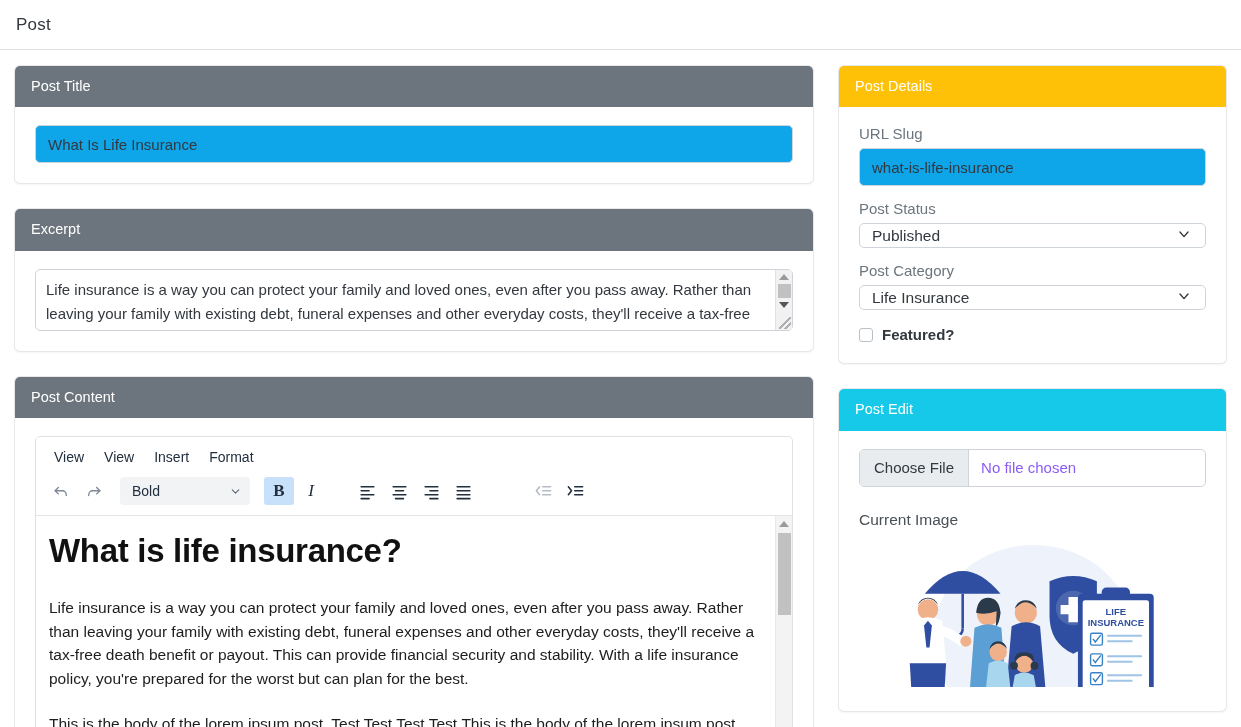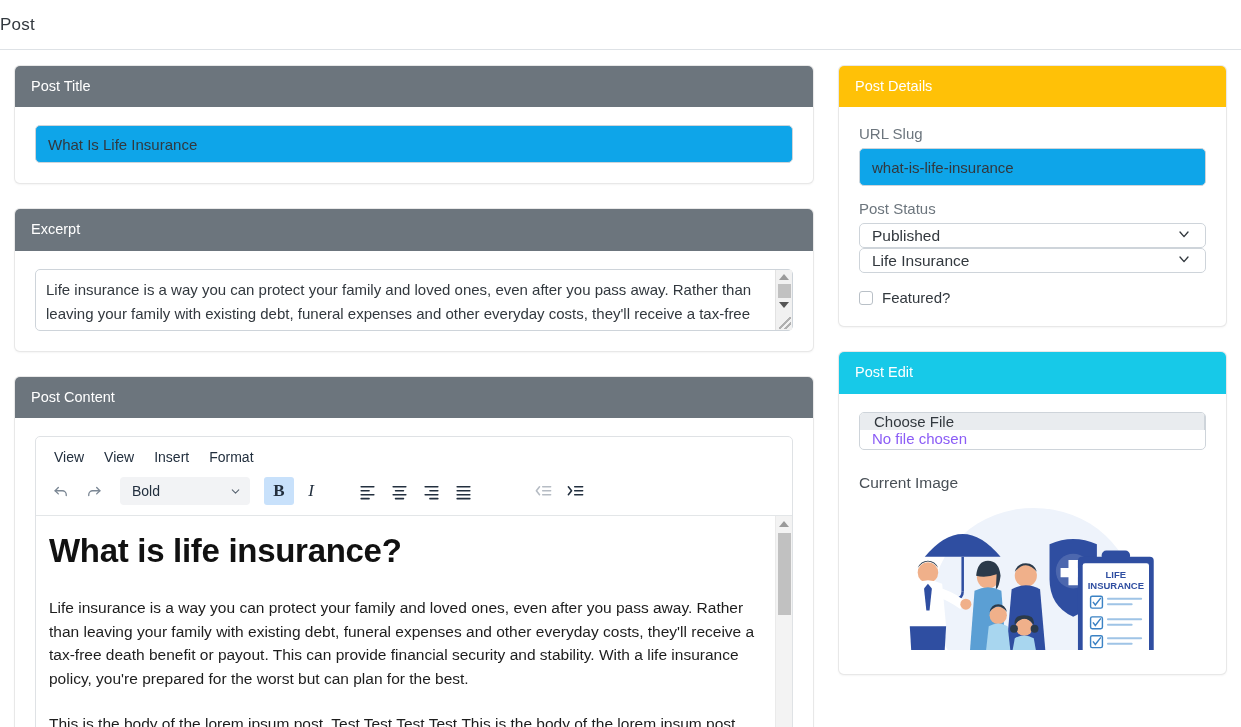--- a/index.html
+++ b/index.html
@@ -9,20 +9,21 @@
     background: #ffffff;
     font-family: "Liberation Sans", sans-serif;
     overflow: hidden;
   }
   .page { position: relative; width: 1241px; height: 727px; background:#fff; }
 
   
   .topbar {
     height: 50px;
     display: flex; align-items: center;
+    padding-left: 16px;
     border-bottom: 1px solid #dee2e6;
     background:#fff;
   }
   .topbar .title { font-size: 17px; color: #32383e; letter-spacing: .2px; }
 
   
   .content {
     display: flex;
     align-items: flex-start;
     padding: 15px 14px 0 14px;
@@ -189,27 +190,27 @@
   .ed-scroll .thumb {
     width:13px; height:82px; background:#c1c1c1; margin: 6px auto 0 auto;
   }
 
   
   .check-row { display:flex; align-items:center; gap:9px; margin-top: 16px; }
   .checkbox {
     width: 14px; height: 14px; border:1px solid #b9c0c7; border-radius:3px;
     background:#fff;
   }
-  .check-label { font-size: 15px; color:#32383e; }
+  .check-label { font-size: 15px; color:#32383e;font-weight:bold; }
 
   
   .file-row {
     display:flex; align-items:stretch;
     border:1px solid #ced4da; border-radius:5px; overflow:hidden;
-    height: 38px; background:#fff;flex-direction:column;
+    height: 38px; background:#fff;
   }
   .file-btn {
     background:#e9ecef; border-right:1px solid #ced4da;
     display:flex; align-items:center; padding: 0 14px;
     font-size: 15px; color:#32383e; white-space:nowrap;
   }
   .file-name {
     display:flex; align-items:center; padding: 0 12px;
     font-size: 15px; color:#8b5cf6;
   }
@@ -364,20 +365,21 @@
             <div class="select-box">
               <span>Published</span>
             </div>
             <span class="chev">
               <svg width="16" height="16" viewBox="0 0 24 24" fill="none" stroke="#32383e" stroke-width="2" stroke-linecap="round" stroke-linejoin="round">
                 <path d="M6 9 L12 16 L18 9"></path>
               </svg>
             </span>
           </div>
 
+          <label class="field-label mt14">Post Category</label>
           <div class="select-wrap">
             <div class="select-box">
               <span>Life Insurance</span>
             </div>
             <span class="chev">
               <svg width="16" height="16" viewBox="0 0 24 24" fill="none" stroke="#32383e" stroke-width="2" stroke-linecap="round" stroke-linejoin="round">
                 <path d="M6 9 L12 16 L18 9"></path>
               </svg>
             </span>
           </div>

